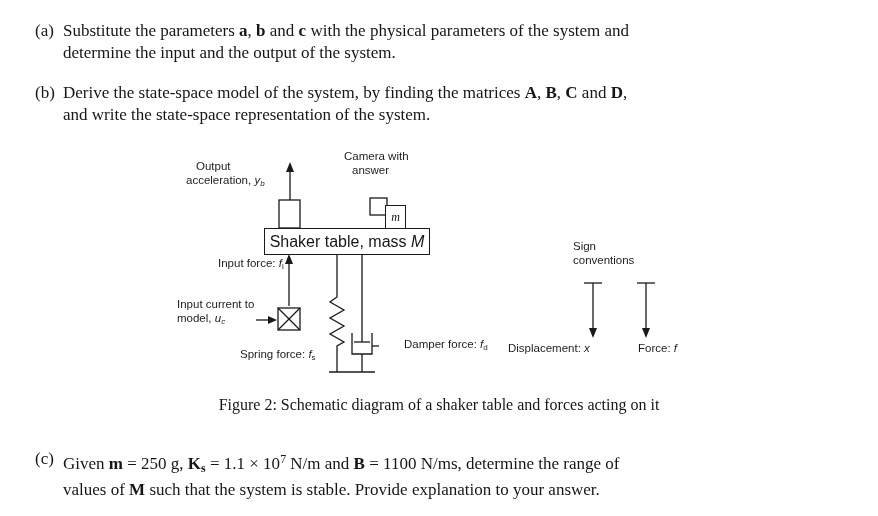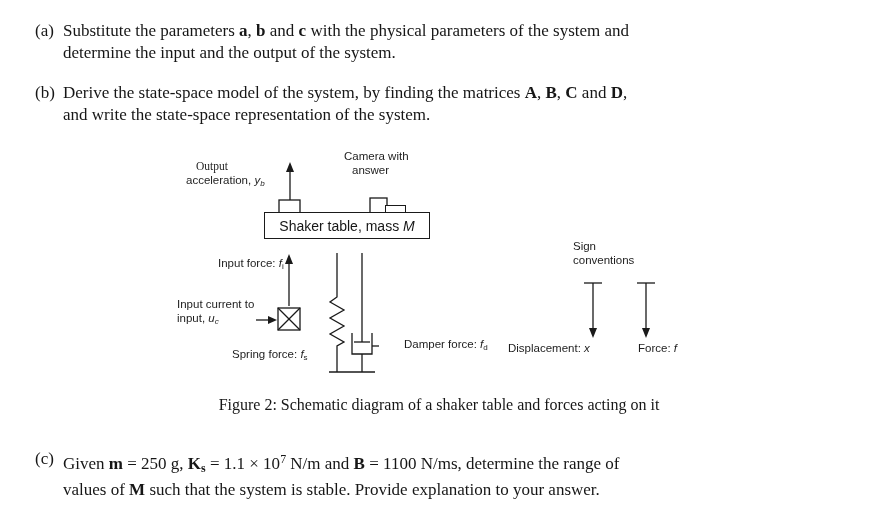--- a/index.html
+++ b/index.html
@@ -26,30 +26,30 @@
   .sup { font-size: 0.70em; vertical-align: 0.50em; }
   .dlabel {
     position: absolute;
     font-family: "Liberation Sans", sans-serif;
     font-size: 11.5px;
     line-height: 14px;
     color: #1d1d1d;
     white-space: nowrap;
   }
   .indent8 { margin-left: 8px; }
-  .indent10 { margin-left: 10px; font-family: Liberation Serif, serif; }
+  .indent10 { margin-left: 10px; }
   svg.linework { position: absolute; left: 0; top: 0; }
   .table-box {
     position: absolute;
-    left: 264px; top: 212px;
+    left: 264px; top: 228px;
     width: 164px; height: 25px;
     border: 1.4px solid #1a1a1a;
     display: flex; align-items: center; justify-content: center;
     font-family: "Liberation Sans", sans-serif;
-    font-size: 14px;
+    font-size: 16px;
     background: #ffffff;
   }
   .mass-box {
     position: absolute;
     left: 385px; top: 205px;
     width: 19px; height: 23px;
     border: 1.3px solid #1a1a1a;
     display: flex; align-items: center; justify-content: center;
     font-family: "Liberation Serif", serif;
     font-size: 12px;
@@ -135,24 +135,24 @@
   </div>
 
   <div class="table-box">
     <span><span>Shaker table, mass </span><span class="i">M</span></span>
   </div>
 
   <div class="dlabel" style="left:190px; top:256px;margin-left:28px;"><span>Input force: </span><span class="i">f</span><span class="sub">i</span></div>
 
   <div class="dlabel" style="left:177px; top:297px;">
     <div>Input current to</div>
-    <div><span>input, </span><span class="i">u</span><span class="i sub">c</span></div>
+    <div><span>model, </span><span class="i">u</span><span class="i sub">c</span></div>
   </div>
 
-  <div class="dlabel" style="left:232px; top:347px;"><span>Spring force: </span><span class="i">f</span><span class="sub">s</span></div>
+  <div class="dlabel" style="left:240px; top:347px;"><span>Spring force: </span><span class="i">f</span><span class="sub">s</span></div>
 
   <div class="dlabel" style="left:404px; top:337px;"><span>Damper force: </span><span class="i">f</span><span class="sub">d</span></div>
 
   <div class="dlabel" style="left:573px; top:239px;">
     <div>Sign</div>
     <div>conventions</div>
   </div>
 
   <div class="dlabel" style="left:508px; top:341px;"><span>Displacement: </span><span class="i">x</span></div>
 

